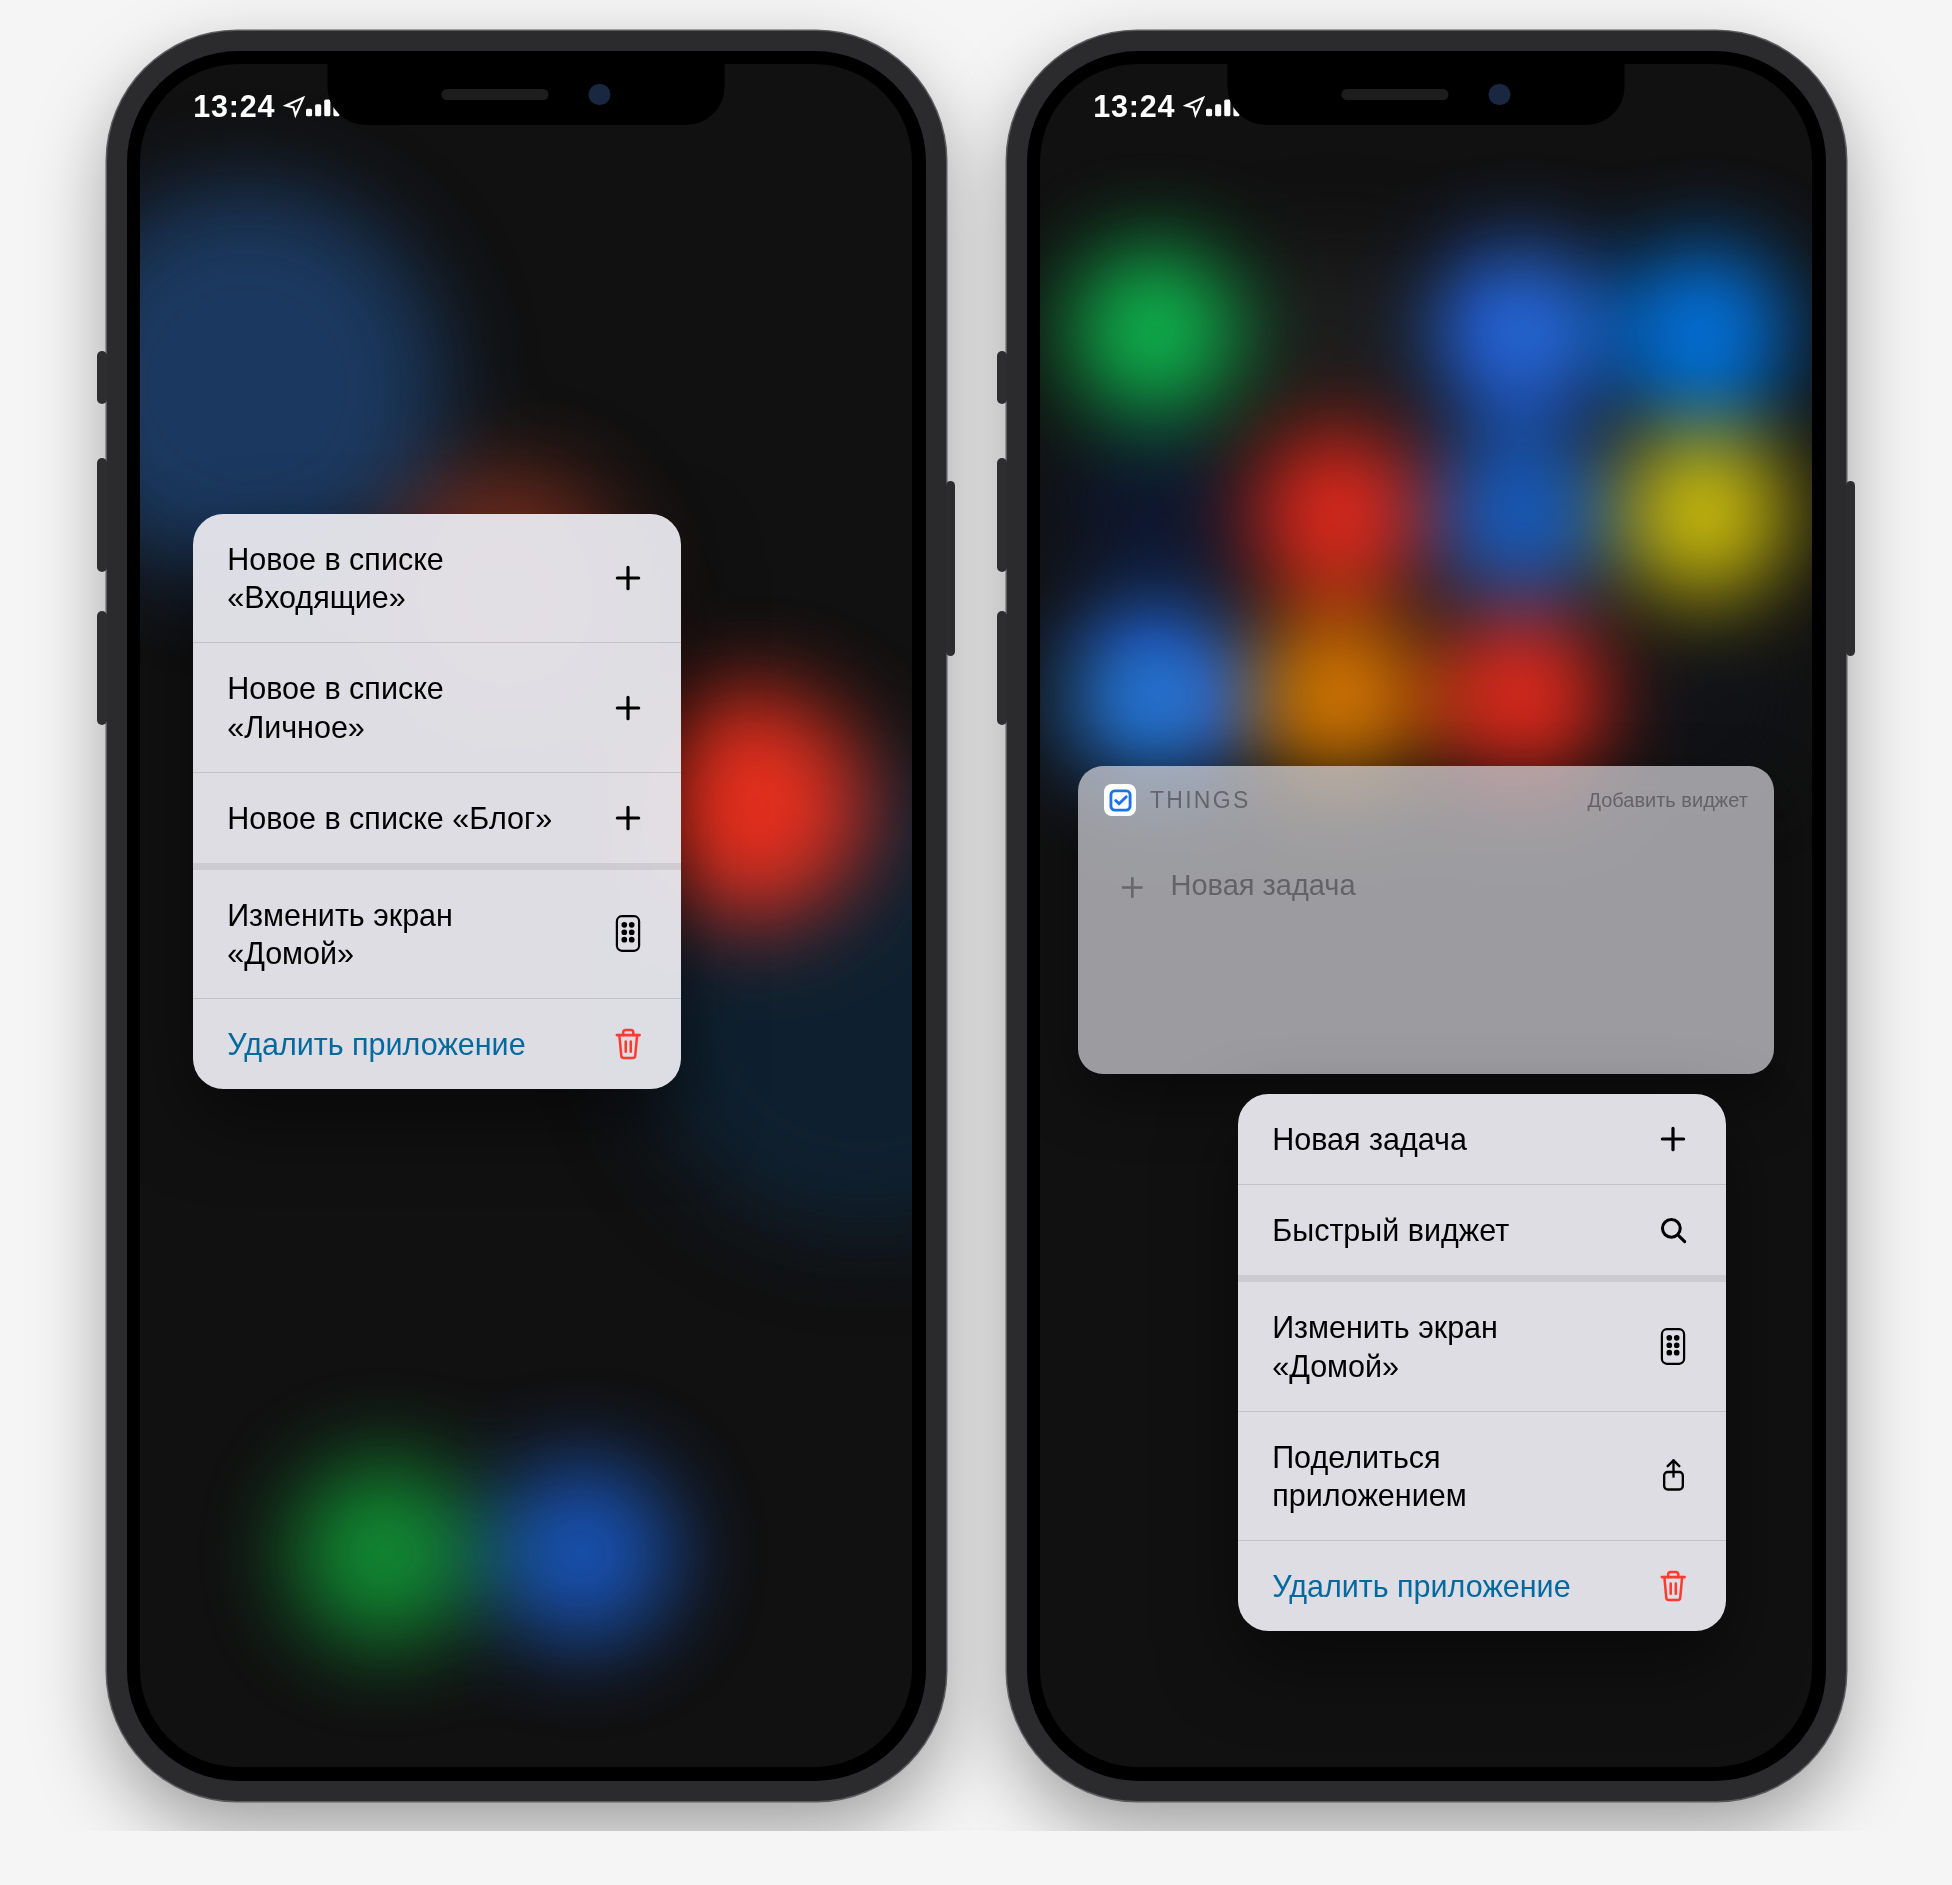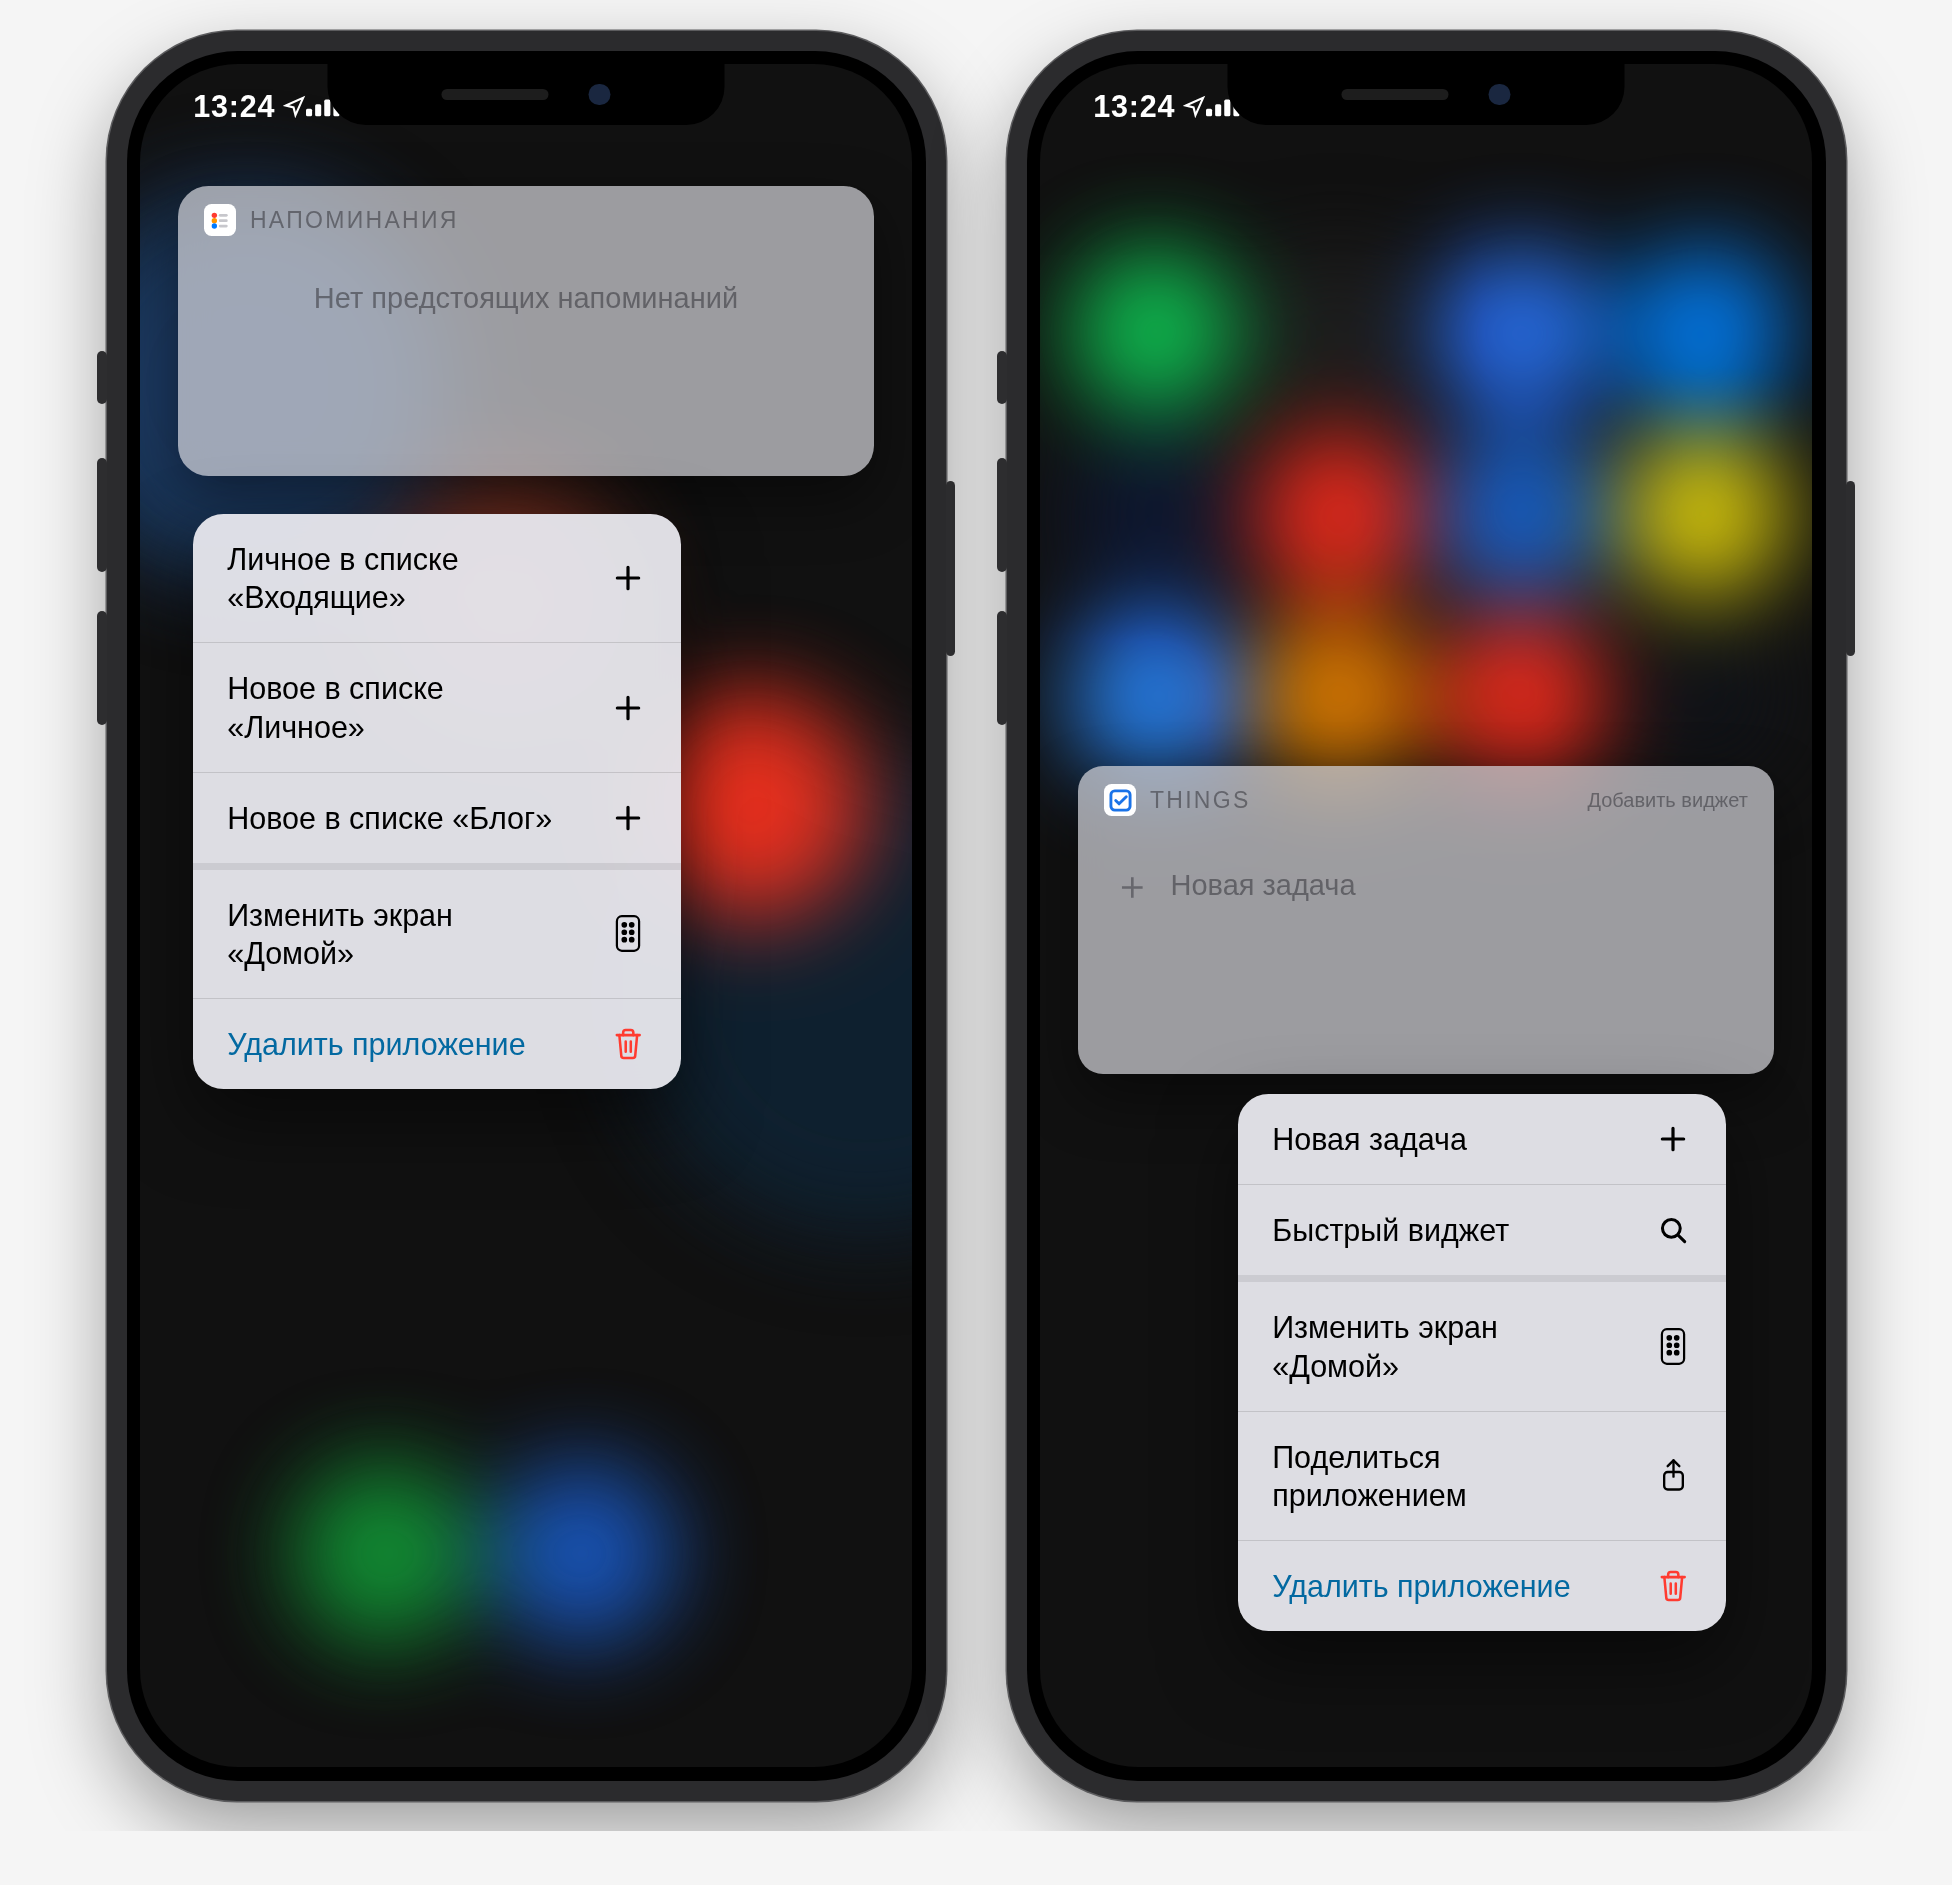--- a/index.html
+++ b/index.html
@@ -201,40 +201,24 @@
         <svg width="49" height="21.4" viewBox="0 0 64 28">
               <rect x="1" y="1" width="54" height="26" rx="7" fill="none" stroke="#fff" stroke-width="2.6"></rect>
               <rect x="5" y="5" width="20" height="18" rx="3" fill="#fff"></rect>
               <rect x="58" y="9" width="5" height="10" rx="2.5" fill="#fff"></rect>
             </svg>
       </div>
     </div>
 
     <div class="layer">
 
-      <div class="widget p1-widget">
-        <div class="widget-hdr">
-          <span class="app-icon">
-            <svg width="21.4" height="21.4" viewBox="0 0 24 24">
-                  <circle cx="6" cy="6" r="3" fill="#ff3b30"></circle>
-                  <circle cx="6" cy="12" r="3" fill="#ff9500"></circle>
-                  <circle cx="6" cy="18" r="3" fill="#007aff"></circle>
-                  <rect x="11" y="4.5" width="10" height="3" rx="1.5" fill="#c7c7cc"></rect>
-                  <rect x="11" y="10.5" width="10" height="3" rx="1.5" fill="#c7c7cc"></rect>
-                  <rect x="11" y="16.5" width="10" height="3" rx="1.5" fill="#c7c7cc"></rect>
-                </svg>
-          </span>
-          <span>НАПОМИНАНИЯ</span>
-        </div>
-        <div class="widget-body">Нет предстоящих напоминаний</div>
-      </div>
 
       <div class="menu p1-menu">
         <div class="menu-item">
-          <span class="label">Личное в списке «Входящие»</span>
+          <span class="label">Новое в списке «Входящие»</span>
           <span class="icon-slot">
                 <svg width="32" height="32" viewBox="0 0 24 24" fill="none" stroke="#000" stroke-width="2.4" stroke-linecap="round">
                   <path d="M12 4v16M4 12h16"></path>
                 </svg>
               </span>
         </div>
         <div class="menu-item">
           <span class="label">Новое в списке «Личное»</span>
           <span class="icon-slot">
                 <svg width="32" height="32" viewBox="0 0 24 24" fill="none" stroke="#000" stroke-width="2.4" stroke-linecap="round">

